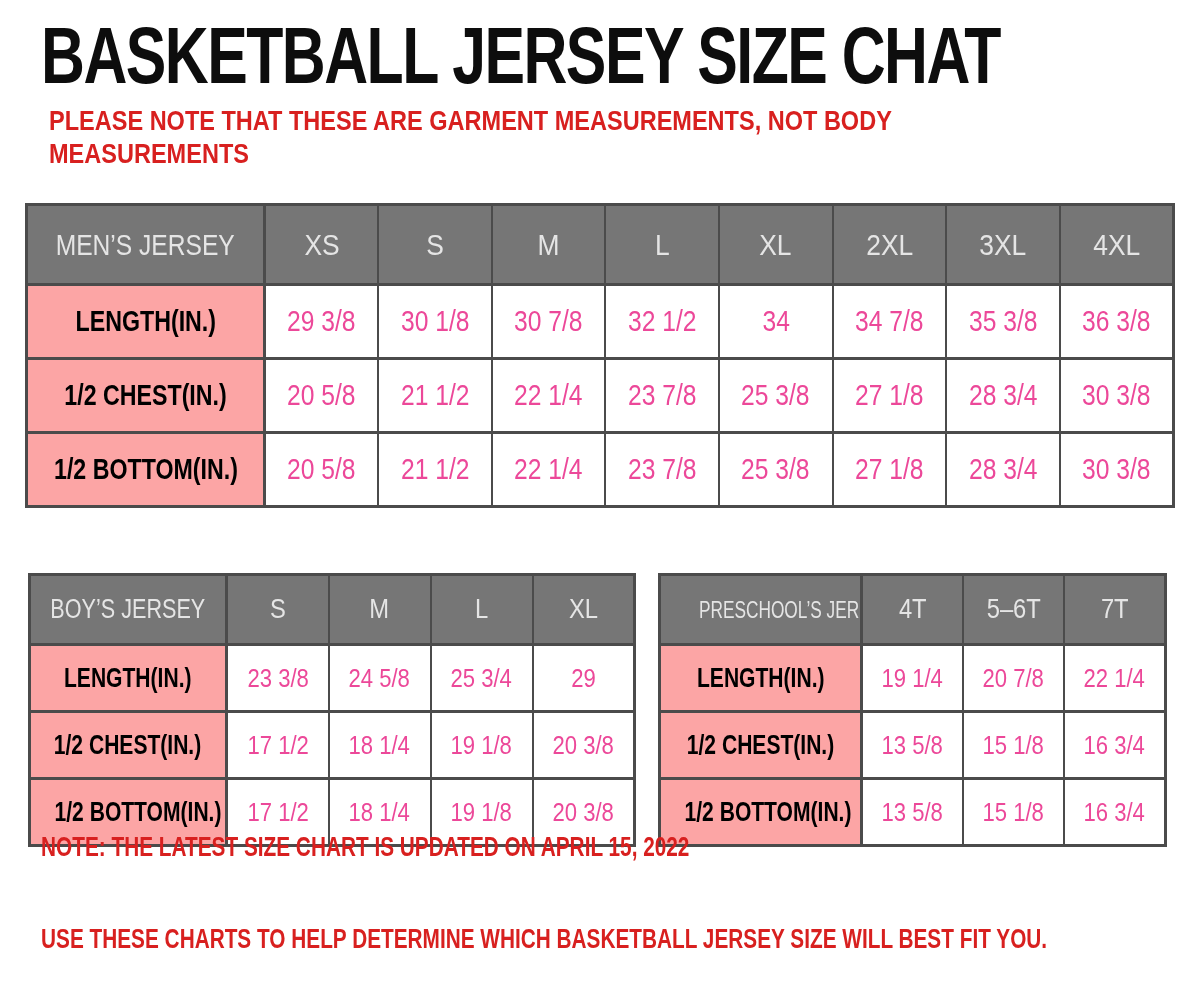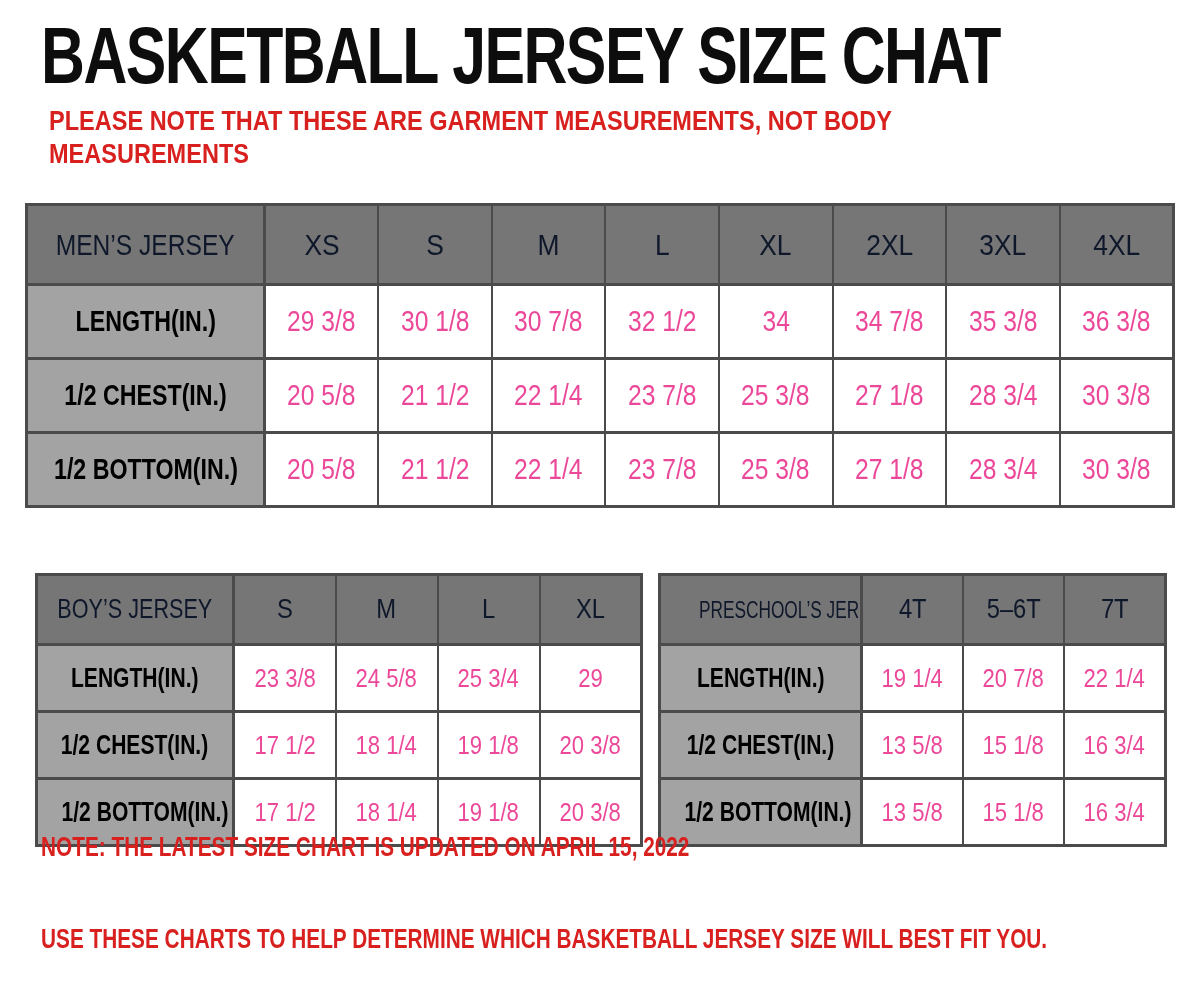--- a/index.html
+++ b/index.html
@@ -38,31 +38,31 @@
     border-collapse: collapse; table-layout: fixed;
     border: 3px solid #4b4b4b;
   }
   .tbl th, .tbl td {
     border: 2px solid #4b4b4b;
     border-top-width: 3px; border-bottom-width: 3px;
     padding: 0; text-align: center; vertical-align: middle;
     overflow: hidden;
   }
   .tbl th:first-child, .tbl td:first-child { border-right-width: 3px; }
-  .tbl thead th { background: #767676; color: #0f172a; font-weight: normal; }
-  .tbl tbody th { background: #a3a3a3; color: #000000; font-weight: bold; }
+  .tbl thead th { background: #767676; color: #e5e5e5; font-weight: normal; }
+  .tbl tbody th { background: #fca5a5; color: #000000; font-weight: bold; }
   .tbl tbody td { color: #ec4899; }
 
   .mens { left: 25px; top: 203px; width: 1150px; }
   .mens col.c1 { width: 238px; }
   .mens thead tr { height: 80px; }
   .mens tbody tr { height: 74px; }
 
   .small { top: 573px; }
-  .boys { left: 35px; width: 608px; }
+  .boys { left: 28px; width: 608px; }
   .boys col.c1 { width: 197px; }
   .pre  { left: 658px; width: 509px; }
   .pre  col.c1 { width: 202px; }
   .small thead tr { height: 70px; }
   .small tbody tr { height: 67px; }
 
   
   .hl-men  { font-size: 30px; transform: scaleX(0.82); }
   .hl-boys { font-size: 27px; transform: scaleX(0.80); }
   .hl-pre  { font-size: 24px; transform: scaleX(0.72); }

